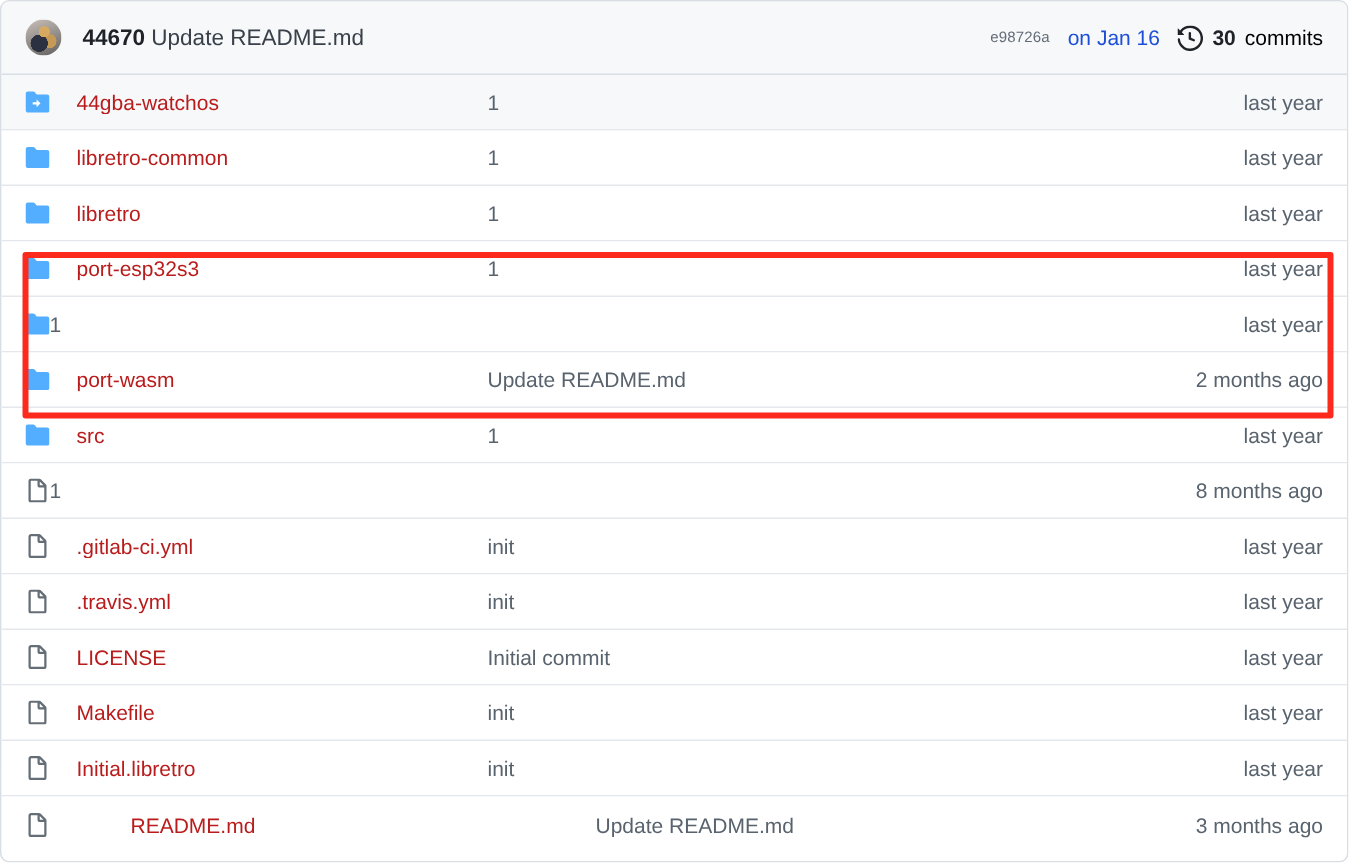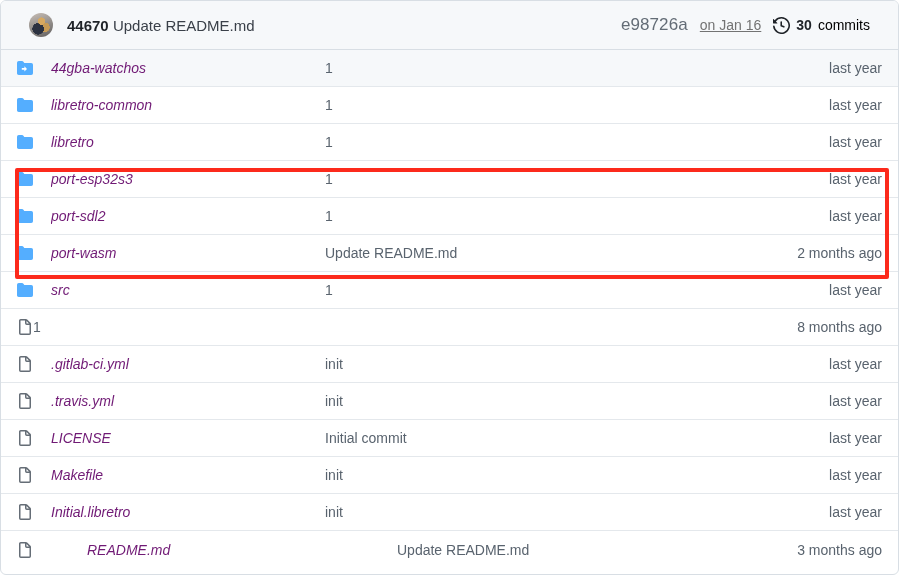--- a/index.html
+++ b/index.html
@@ -19,21 +19,21 @@
     border-radius: 6px;
     background: #ffffff;
     overflow: hidden;
   }
 
   
   .latest-commit-bar {
     display: flex;
     align-items: center;
     height: 49px;
-    padding: 0 28px;
+    padding: 0 16px;
     background: #f6f8fa;
     border-bottom: 1px solid #d8dee4;
   }
   .avatar {
     width: 24px;
     height: 24px;
     border-radius: 50%;
     flex: 0 0 auto;
     background:
       radial-gradient(circle at 52% 34%, #d6a860 0 18%, rgba(214,168,96,0) 19%),
@@ -57,28 +57,27 @@
     color: #3a4049;
   }
   .commit-meta {
     margin-left: auto;
     display: flex;
     align-items: center;
     gap: 12px;
     white-space: nowrap;
   }
   .commit-sha {
-    font-size: 17px;
+    font-size: 10px;
     color: #636c76;
     letter-spacing: 0.1px;
   }
   .commit-date {
     font-size: 14px;
-    color: #737373;
-    text-decoration: underline;
+    color: #1d4ed8;
   }
   .commits-count {
     display: flex;
     align-items: center;
     gap: 6px;
     font-size: 14px;
     color: #3a4049;
     text-align: right;
   }
   .commits-count .count-num { font-weight: 700; color: #1f2328; }
@@ -102,25 +101,24 @@
     flex: 0 0 auto;
     width: 16px;
     height: 16px;
     display: block;
   }
   .row-name {
     margin-left: 18px;
     width: 274px;
     flex: 0 0 auto;
     font-size: 14px;
-    color: #701a75;
+    color: #b91c1c;
     overflow: hidden;
     text-overflow: ellipsis;
     white-space: nowrap;
-    font-style: italic;
   }
   .row-message {
     flex: 1 1 auto;
     font-size: 14px;
     color: #59636e;
     overflow: hidden;
     text-overflow: ellipsis;
     white-space: nowrap;
     padding-right: 12px;
   }
@@ -212,21 +210,20 @@
         <span class="row-name">port-esp32s3</span>
         <span class="row-message">1</span>
         <span class="row-age">last year</span>
       </div>
       <div class="file-row">
         <span style="display: block; flex: 0 0 auto;">
           <svg viewBox="0 0 16 16" class="row-icon">
             <path d="M1.75 1A1.75 1.75 0 0 0 0 2.75v10.5C0 14.216.784 15 1.75 15h12.5A1.75 1.75 0 0 0 16 13.25v-8.5A1.75 1.75 0 0 0 14.25 3H7.5a.25.25 0 0 1-.2-.1l-.9-1.2C6.07 1.26 5.55 1 5 1H1.75Z" fill="#54aeff"></path>
           </svg>
         </span>
-        <span class="row-name">port-sdl2</span>
         <span class="row-message">1</span>
         <span class="row-age">last year</span>
       </div>
       <div class="file-row">
         <span style="display: block; flex: 0 0 auto;">
           <svg viewBox="0 0 16 16" class="row-icon">
             <path d="M1.75 1A1.75 1.75 0 0 0 0 2.75v10.5C0 14.216.784 15 1.75 15h12.5A1.75 1.75 0 0 0 16 13.25v-8.5A1.75 1.75 0 0 0 14.25 3H7.5a.25.25 0 0 1-.2-.1l-.9-1.2C6.07 1.26 5.55 1 5 1H1.75Z" fill="#54aeff"></path>
           </svg>
         </span>
         <span class="row-name">port-wasm</span>

